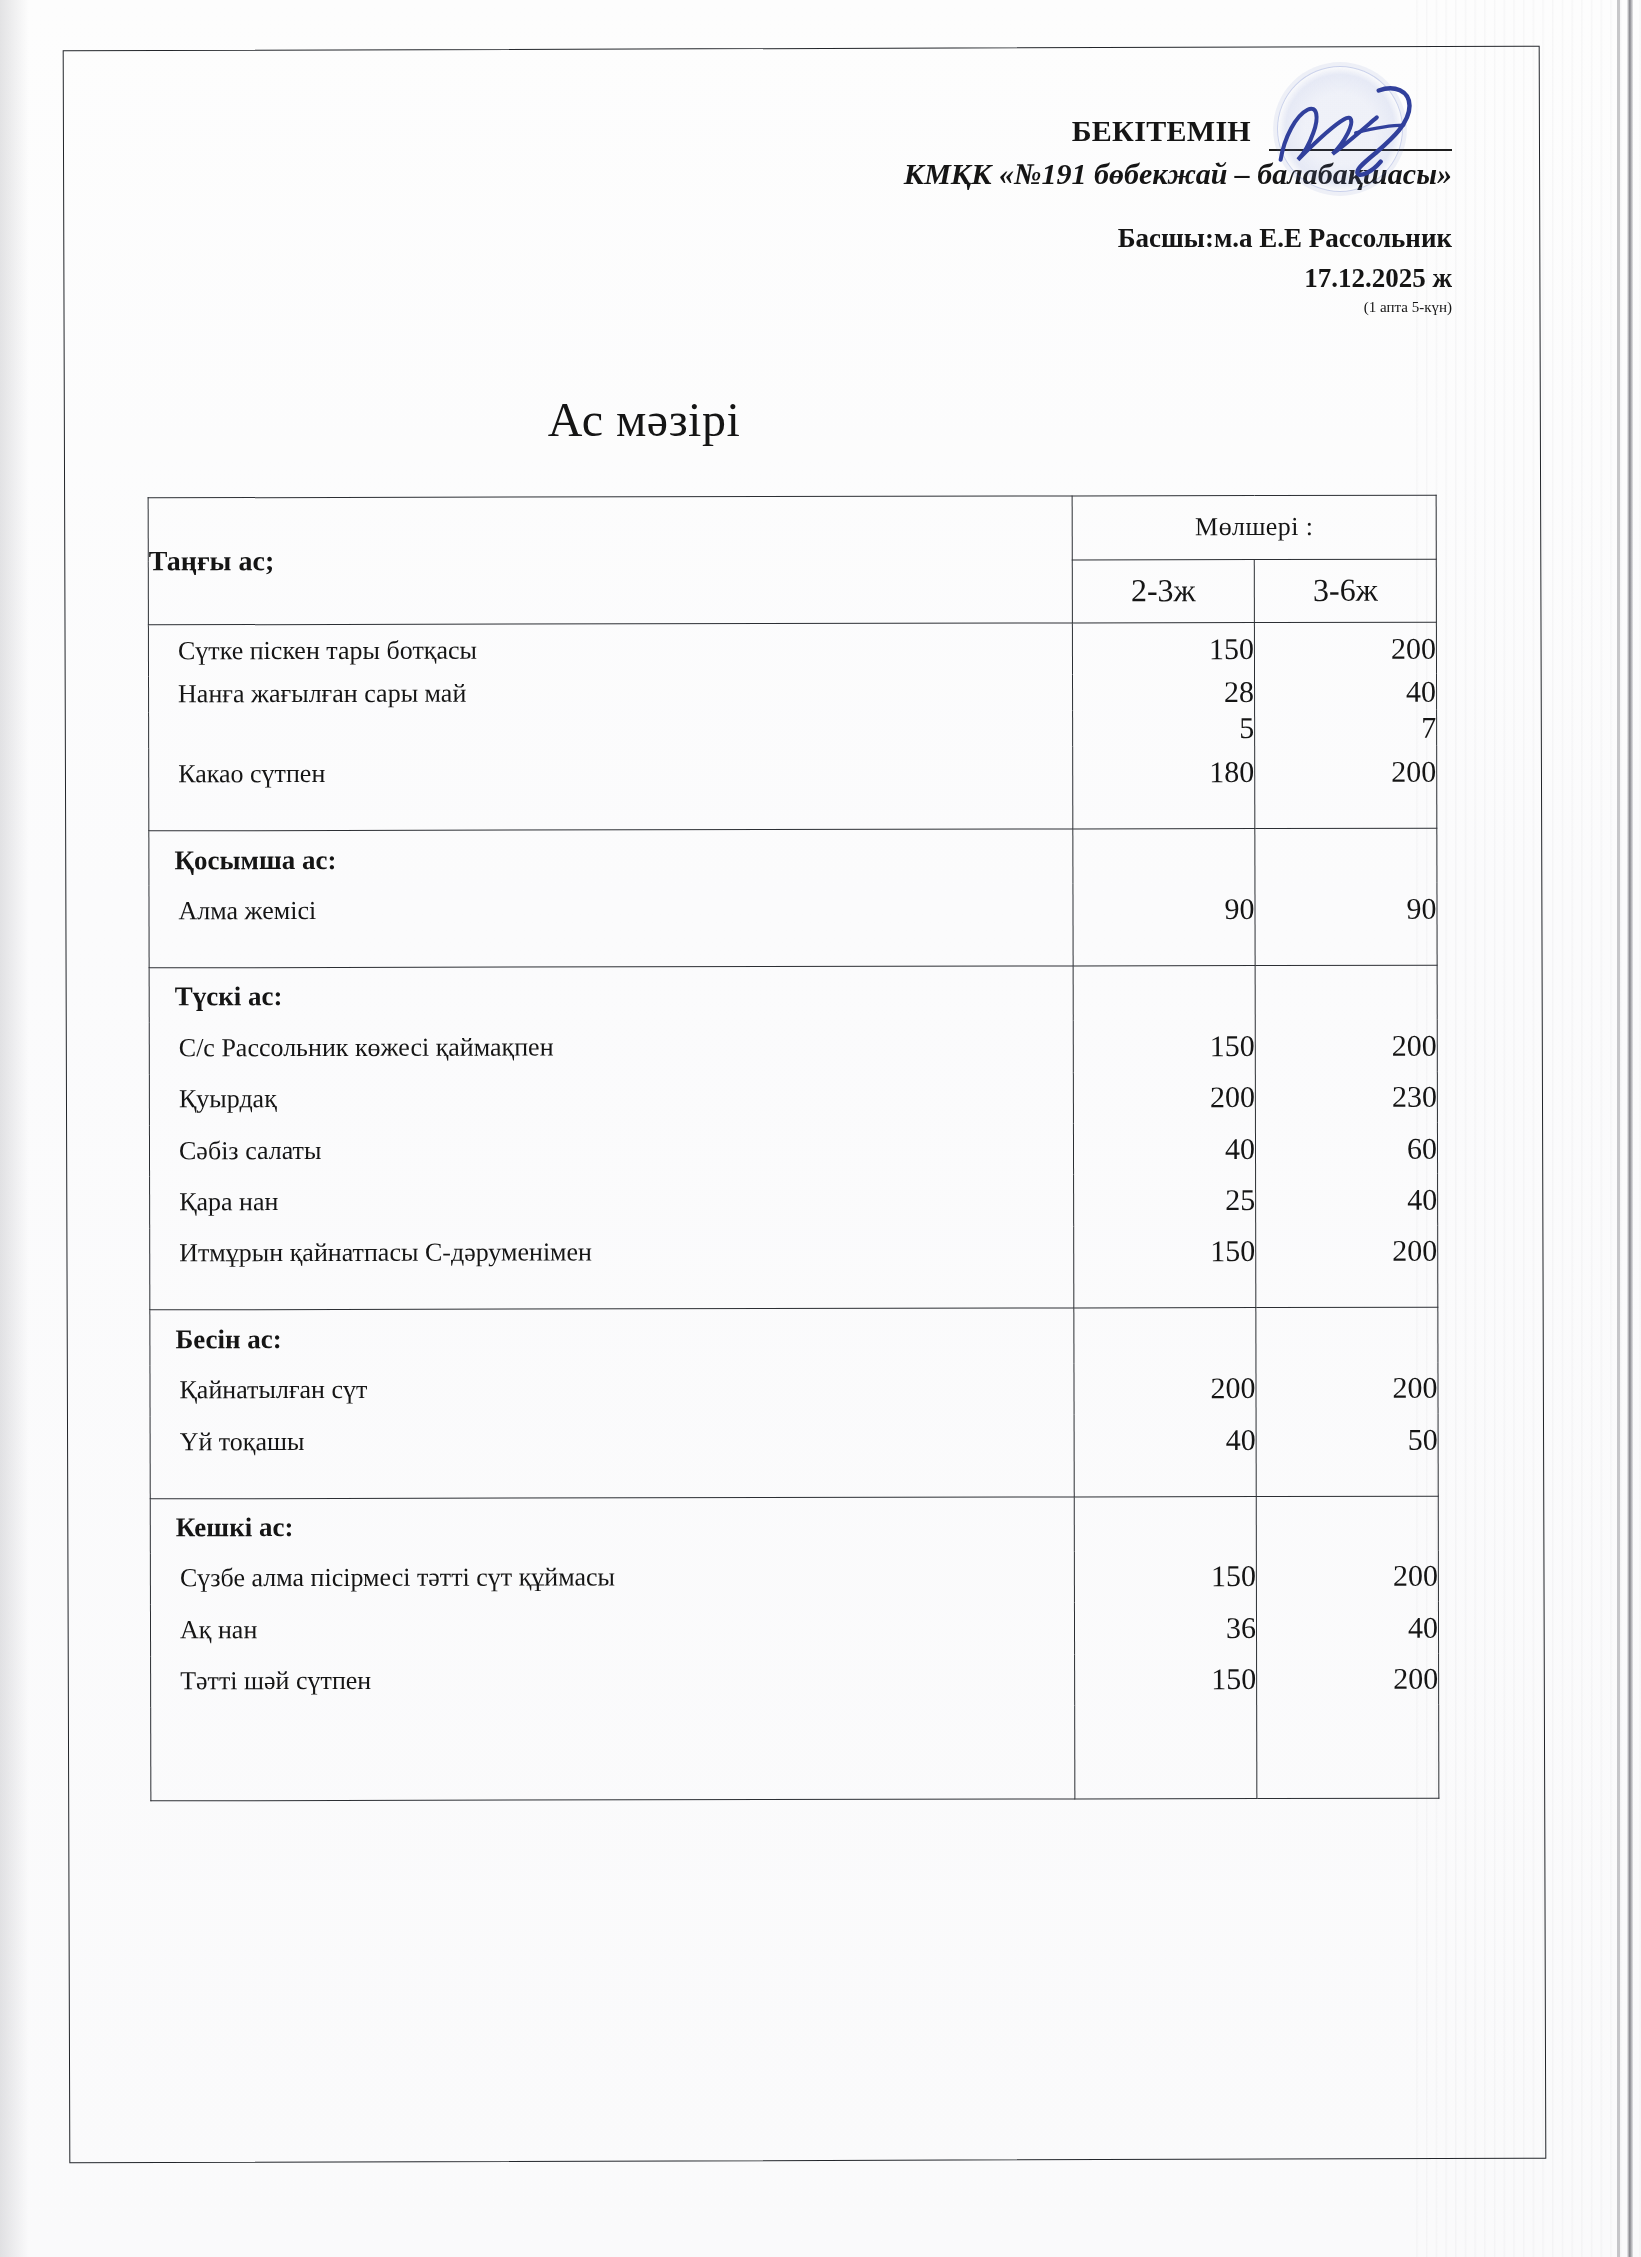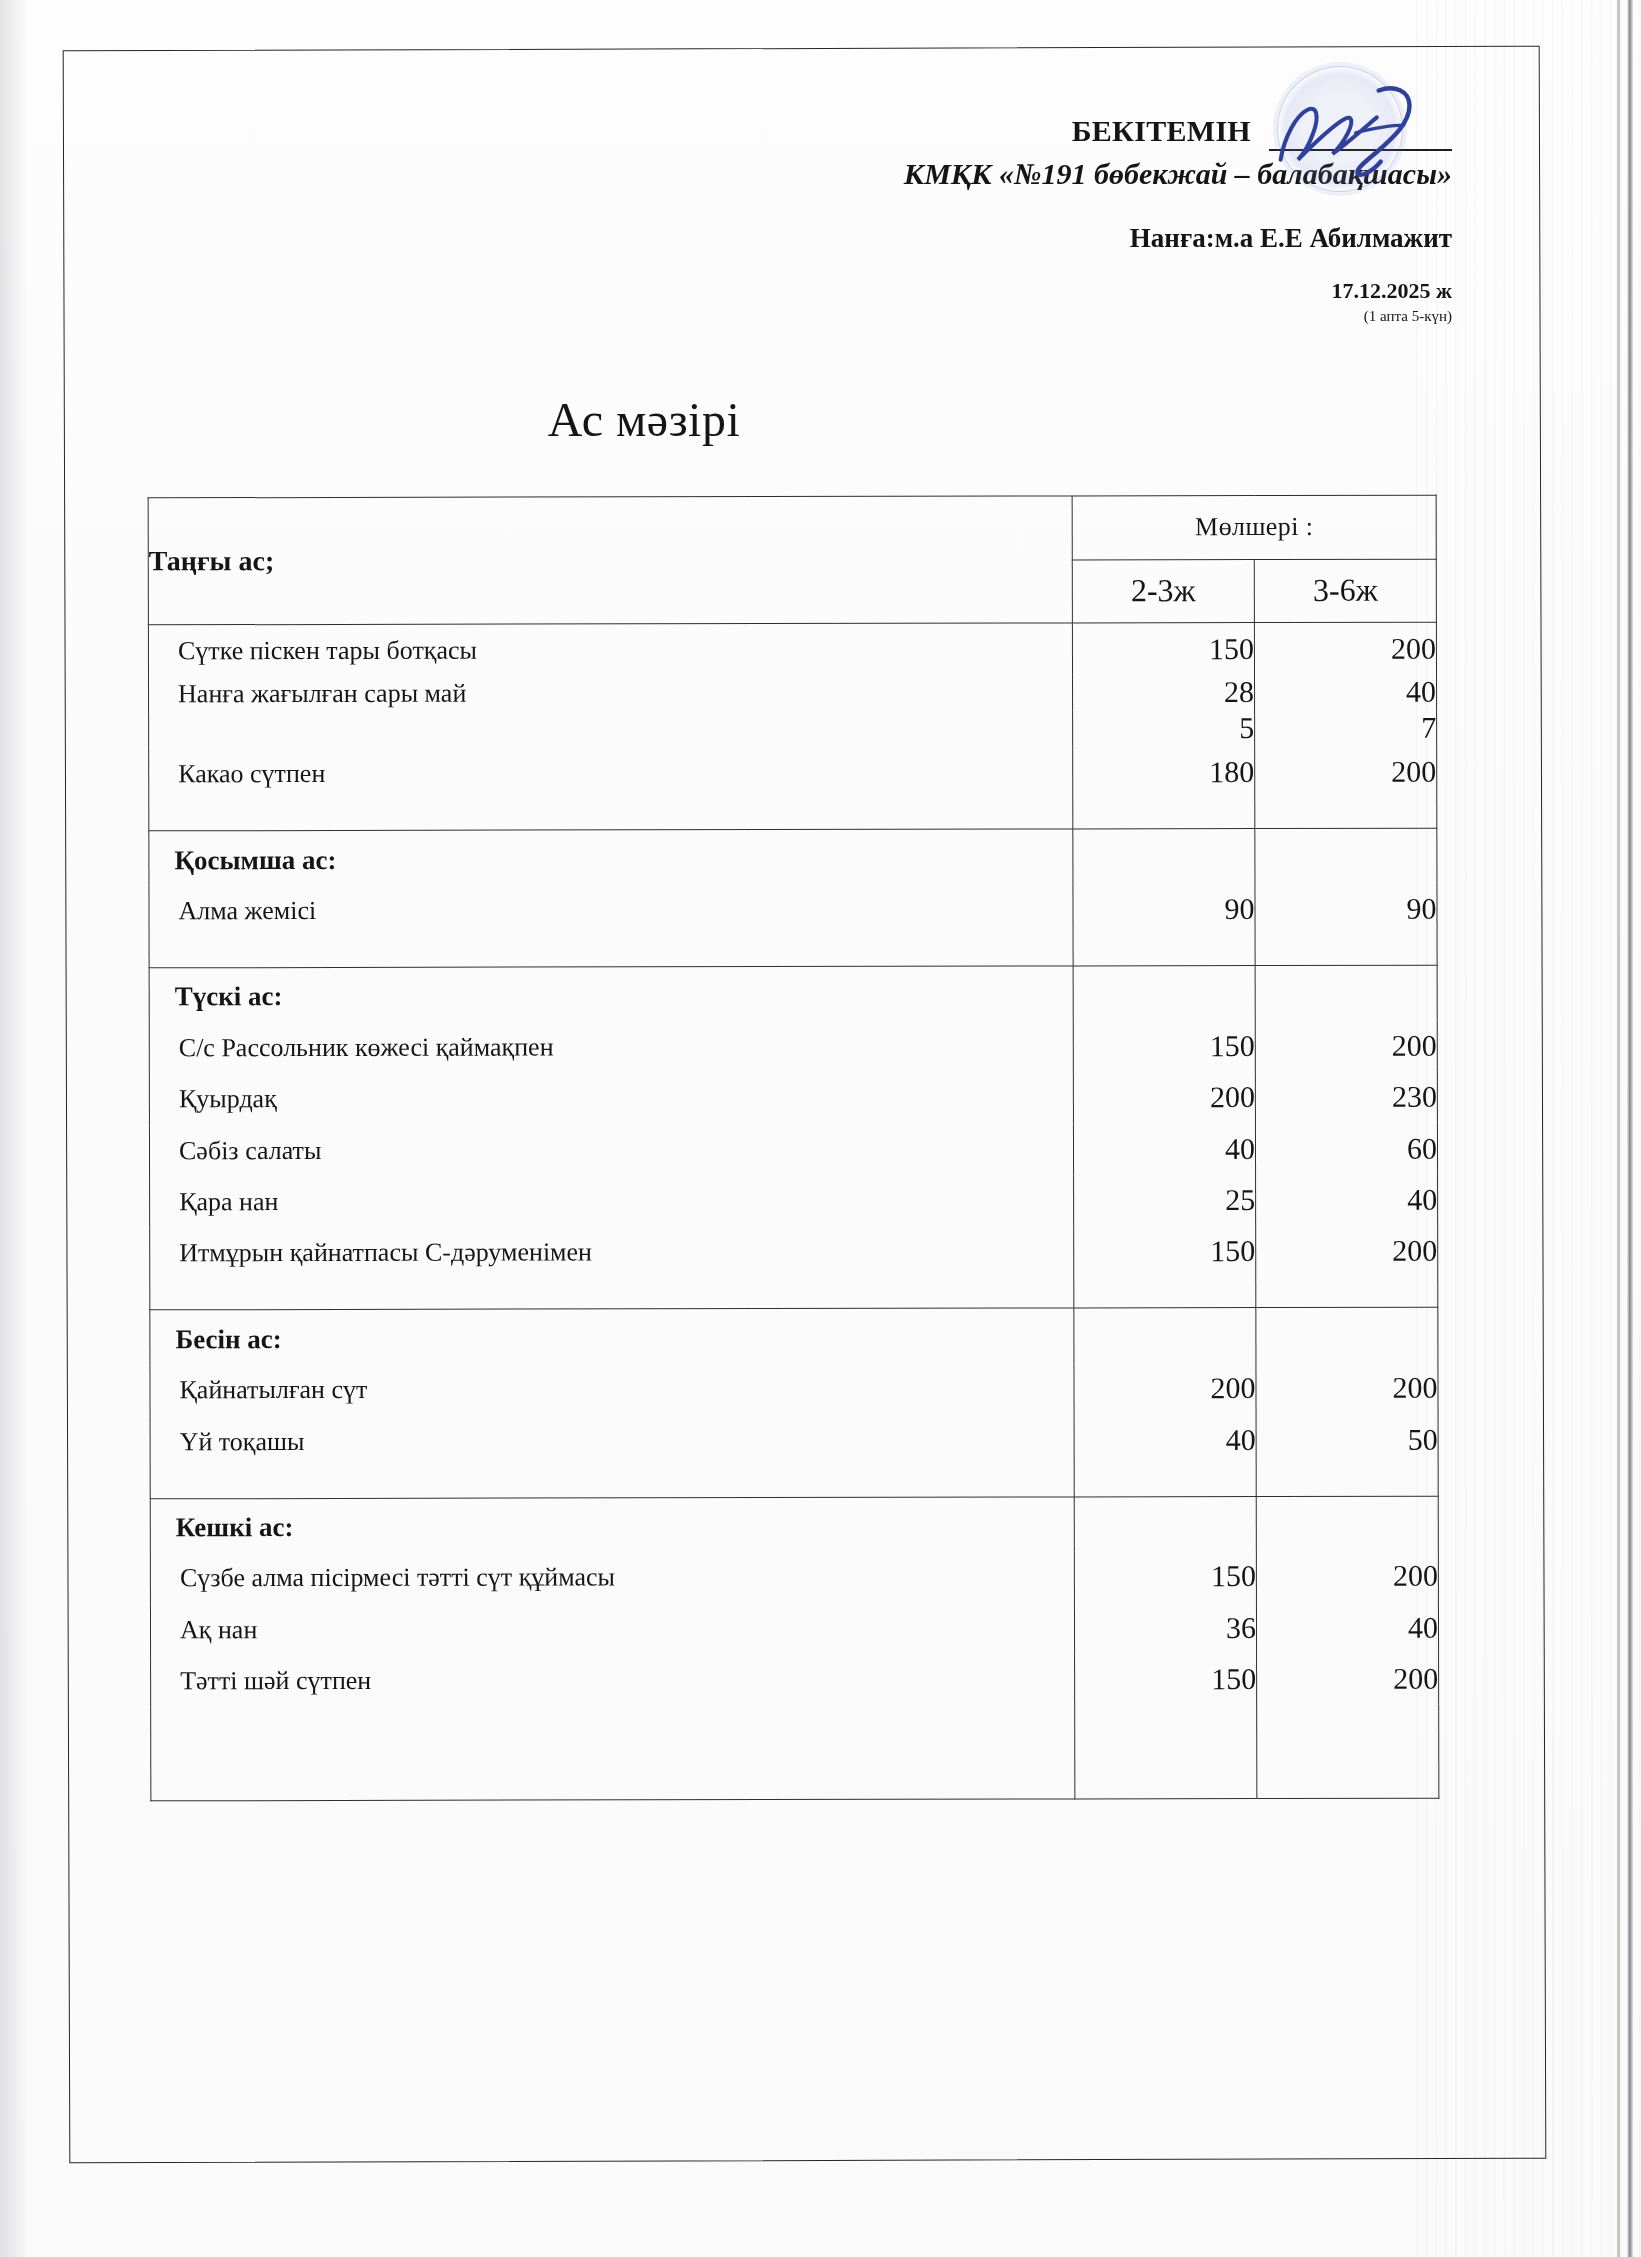--- a/index.html
+++ b/index.html
@@ -128,23 +128,23 @@
     margin-top: 3.9px;
     white-space: nowrap;
   }
   .hdr-line2 .ital { font-style: italic; }
   .hdr-line3 {
     font-size: 27px;
     font-weight: bold;
     margin-top: 27px;
   }
   .hdr-line4 {
-    font-size: 22px;
-    font-weight: bold;
-    margin-top: 19px;
+    font-size: 27px;
+    font-weight: bold;
+    margin-top: 4px;
   }
   .hdr-line5 {
     font-size: 15px;
     margin-top: 1.9px;
   }
 
   
   .doc-title {
     position: absolute;
     left: 0; right: 0;
@@ -245,21 +245,21 @@
         <svg width="193" height="101" viewBox="0 0 200 105" fill="none">
           <path d="M18 86 C22 62, 34 40, 46 34 C56 29, 58 42, 52 58 C47 72, 40 82, 36 86 C48 74, 70 52, 84 44 C92 39, 94 46, 88 58 C83 68, 76 76, 72 80 C86 70, 104 54, 118 42" stroke="#31409c" stroke-width="4.2" stroke-linecap="round" fill="none"></path>
           <path d="M120 14 C136 8, 152 14, 152 30 C152 48, 134 64, 118 78 C106 88, 96 96, 98 100 C100 104, 112 100, 122 88" stroke="#31409c" stroke-width="4.6" stroke-linecap="round" fill="none"></path>
           <path d="M96 58 C112 54, 130 50, 146 50" stroke="#31409c" stroke-width="3.4" stroke-linecap="round" fill="none"></path>
         </svg>
       </span>
     </div>
     <div class="hdr-line2">
       <span class="ital">КМҚК «№191 бөбекжай – балабақшасы»</span>
     </div>
-    <div class="hdr-line3">Нанға:м.а Е.Е Абилмажит</div>
+    <div class="hdr-line3">Басшы:м.а Е.Е Рассольник</div>
     <div class="hdr-line4">17.12.2025 ж</div>
     <div class="hdr-line5">(1 апта 5-күн)</div>
   </div>
 
   <div class="doc-title">Ас мәзірі</div>
 
   <table class="menu-table">
     <colgroup>
       <col class="c-name">
         <col class="c-a23">

